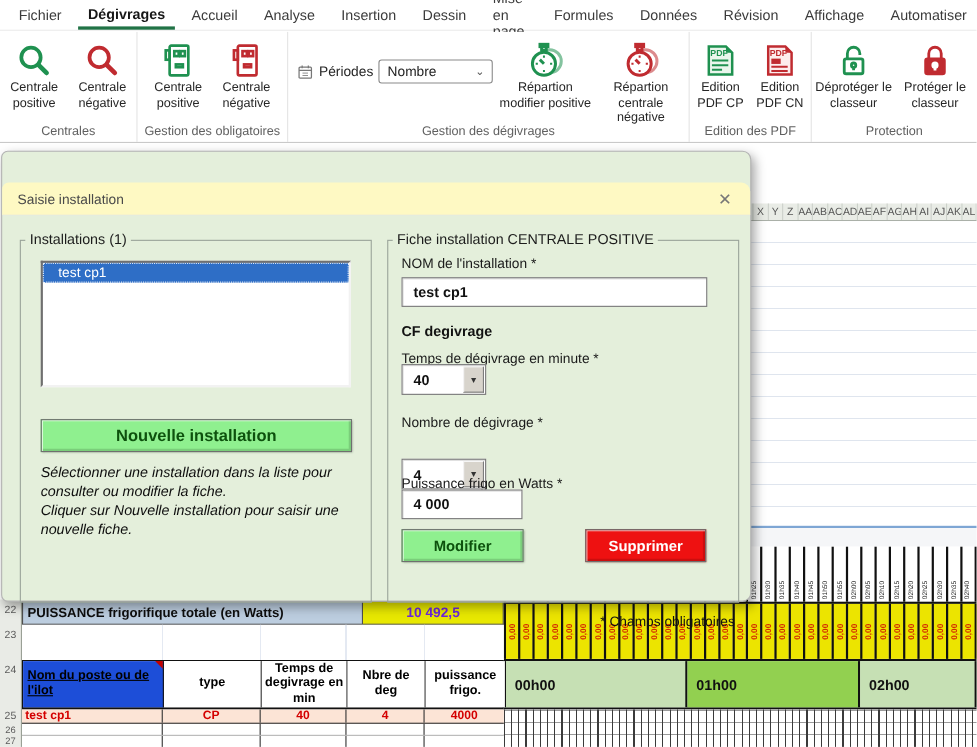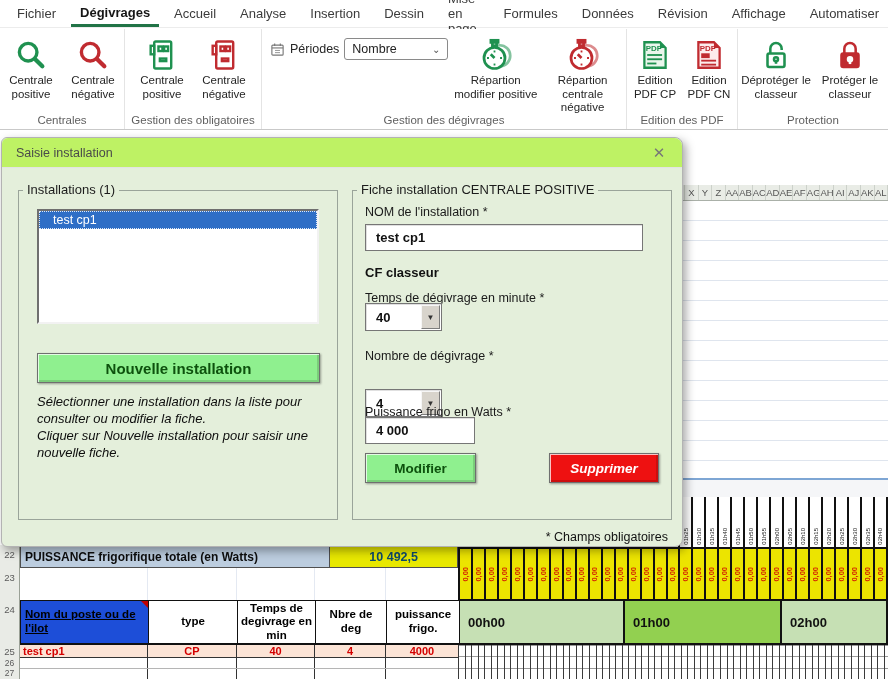--- a/index.html
+++ b/index.html
@@ -17,21 +17,21 @@
           border-bottom:1px solid #c9c9c9;display:flex;}
   .rgroup{position:relative;height:100%;border-right:1px solid #e4e4e4;padding-top:5px;}
   .rgroup:last-child{border-right:none;}
   .rgrouplabel{position:absolute;left:0;right:0;bottom:3px;text-align:center;font-size:11.5px;color:#5f5f5f;}
   .rbuttons{display:flex;justify-content:center;gap:2px;}
   .rbtn{display:flex;flex-direction:column;align-items:center;background:none;border:none;padding:2px 1px;width:60px;}
   .rbtn .ricon{height:38px;display:flex;align-items:center;justify-content:center;}
   .rbtn .rlabel{font-size:11.5px;line-height:1.18;color:#262626;text-align:center;}
   .g-cent{width:125px;} .g-inst{width:137px;} .g-deg{width:365px;} .g-pdf{width:111px;} .g-prot{width:150px;}
   .g-deg .rowflex{display:flex;align-items:flex-start;}
-  .periodes{display:flex;align-items:center;gap:5px;margin:4px 4px 0 8px;}
+  .periodes{display:flex;align-items:center;gap:5px;margin:20px 4px 0 8px;}
   .periodes .plabel{font-size:12.5px;color:#262626;}
   .pselect{width:104px;height:22px;border:1px solid #8a8a8a;border-radius:3px;background:#fff;
            display:flex;align-items:center;padding:0 7px;font-size:12.5px;color:#222;}
   .pselect .chev{margin-left:auto;font-size:10px;color:#555;}
   .g-deg .rbtn{width:94px;}
   .g-pdf .rbtn{width:52px;} .g-prot .rbtn{width:72px;}
   .green{color:#1f9150;} .red{color:#c02b30;}
 
   
   .sheet{position:absolute;left:0;top:130px;right:0;bottom:0;background:#fff;}
@@ -66,21 +66,21 @@
        repeating-linear-gradient(180deg,#9a9a9a 0 1px,transparent 1px 11.3px),
        #fff;}
 
   .gutter{position:absolute;left:0;top:415px;width:20px;height:134px;background:#e9ebe6;border-right:1px solid #9aa096;}
   .gnum{position:absolute;left:0;width:100%;text-align:center;color:#5a5a5a;font-size:9.5px;overflow:hidden;}
 
   .row22{position:absolute;left:20px;top:416px;width:438px;height:22px;display:flex;}
   .r22label{width:340px;background:#bccddf;border:1px solid #4f4f4f;display:flex;align-items:center;
             padding-left:4px;font-size:12px;font-weight:700;color:#0d0d0d;}
   .r22value{width:140px;background:#e8e800;border:1px solid #4f4f4f;border-left:none;display:flex;
-            align-items:center;justify-content:center;font-size:12.5px;font-weight:700;color:#0c4a6e;}
+            align-items:center;justify-content:center;font-size:12.5px;font-weight:700;color:#6d28d9;}
   .row23{position:absolute;left:20px;top:438px;width:438px;height:32px;background:#fff;
          background-image:linear-gradient(90deg,transparent 0 127px,#e4e9f2 127px 128px,transparent 128px 216px,#e4e9f2 216px 217px,transparent 217px 294px,#e4e9f2 294px 295px,transparent 295px 365px,#e4e9f2 365px 366px,transparent 366px);}
 
   .tablehead{position:absolute;left:20px;top:470px;width:438px;height:45px;display:flex;border:1.5px solid #111;border-bottom-width:2px;}
   .thcell{border-right:1.5px solid #111;background:#fff;display:flex;align-items:center;justify-content:center;
           text-align:center;font-size:11.5px;font-weight:700;line-height:1.18;color:#000;padding:1px 2px;}
   .thcell:last-child{border-right:none;}
   .thcell.first{position:relative;background:#1d4ed8;justify-content:flex-start;text-align:left;
                 text-decoration:underline;padding-left:4px;}
   .thcell.first::after{content:"";position:absolute;top:0;right:0;border-top:7px solid #c00000;border-left:7px solid transparent;}
@@ -91,22 +91,22 @@
   .t25cell.first{justify-content:flex-start;padding-left:3px;}
   .t25cell:last-child{border-right:none;}
   .emptyrows{position:absolute;left:20px;top:528px;width:438px;height:21px;display:flex;}
   .ercell{border-right:1px solid #333;height:100%;}
   .ercell:last-child{border-right:none;}
   .erline{position:absolute;left:0;right:0;top:10px;height:1px;background:#b5b5b5;}
 
   
   .dialog{position:absolute;left:1px;top:137px;width:682px;height:410px;background:#e4efdb;
           border:1px solid #b3b3b3;border-radius:6px 8px 8px 6px;box-shadow:3px 4px 10px rgba(0,0,0,.35);z-index:10;}
-  .dtitlebar{height:30px;background:#bef264;border-radius:6px 8px 0 0;display:flex;align-items:center;
-             padding:0 12px 0 14px;border-bottom:1px solid #e3e3e3;}
+  .dtitlebar{height:30px;background:#fef9c3;border-radius:6px 8px 0 0;display:flex;align-items:center;
+             padding:0 12px 0 14px;border-bottom:1px solid #e3e3e3;margin-top:28px;}
   .dtitle{font-size:12.5px;color:#4a4a4a;}
   .dclose{margin-left:auto;font-size:15px;color:#777;width:22px;text-align:center;cursor:default;}
   .dbody{position:relative;height:379px;}
 
   .groupbox{position:absolute;border:1px solid #9aa49a;}
   .gbtitle{position:absolute;top:-9px;left:4px;background:#e4efdb;padding:0 4px;font-size:13px;color:#1c1c1c;white-space:nowrap;}
   .gb-left{left:16px;top:22px;width:320px;height:330px;}
   .gb-right{left:350px;top:22px;width:320px;height:330px;}
 
   .listbox{position:absolute;left:18px;top:18px;width:282px;height:115px;background:#fff;
@@ -129,21 +129,21 @@
   .combo{padding-right:21px;position:relative;}
   .combo .arrow{position:absolute;right:1px;top:1px;bottom:1px;width:19px;background:#d8d4cc;
                 border:1px solid;border-color:#f6f6f6 #7d7d7d #7d7d7d #f6f6f6;display:flex;align-items:center;justify-content:center;
                 font-size:8px;color:#333;font-weight:400;}
   .l-nom{top:14px;} .f-nom{top:33px;width:278px;height:27px;}
   .l-cf{top:74px;}
   .l-temps{top:100px;} .f-temps{top:112px;width:77px;height:28px;}
   .l-nombre{top:158px;} .f-nombre{top:170px;width:77px;height:28px;}
   .l-puiss{top:214px;} .f-puiss{top:226px;width:110px;height:27px;}
   .modifybtn{position:absolute;left:12px;top:262px;width:111px;height:30px;font-size:13.5px;}
-  .deletebtn{position:absolute;left:196px;top:262px;width:110px;height:30px;font-size:13.5px;font-style:italic;}
+  .deletebtn{position:absolute;left:179px;top:262px;width:110px;height:30px;font-size:13.5px;}
   .requirednote{position:absolute;top:362px;right:14px;font-size:12.5px;color:#111;}
 
   svg{display:block;}
 </style>
 </head>
 <body>
 
 <div class="screen">
 
   <header class="tabbar" id="tabs">
@@ -618,21 +618,21 @@
         <div class="helptext">Sélectionner une installation dans la liste pour consulter ou modifier la fiche.
 Cliquer sur Nouvelle installation pour saisir une nouvelle fiche.</div>
       </div>
 
       <div class="groupbox gb-right">
         <span class="gbtitle">Fiche installation CENTRALE POSITIVE</span>
 
         <span class="flabel l-nom">NOM de l'installation *</span>
         <div class="field f-nom">test cp1</div>
 
-        <span class="fbold l-cf">CF classeur</span>
+        <span class="fbold l-cf">CF degivrage</span>
 
         <span class="flabel l-temps">Temps de dégivrage en minute *</span>
         <div class="field combo f-temps">
           <span>40</span>
           <span class="arrow">▼</span>
         </div>
 
         <span class="flabel l-nombre">Nombre de dégivrage *</span>
         <div class="field combo f-nombre">
           <span>4</span>

